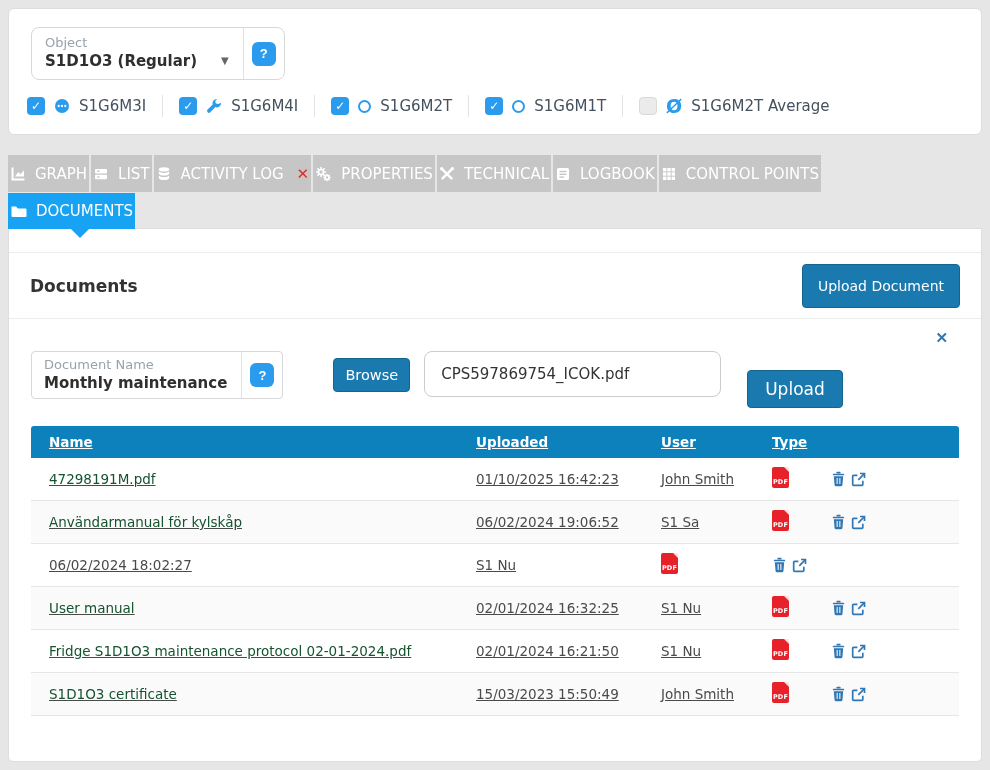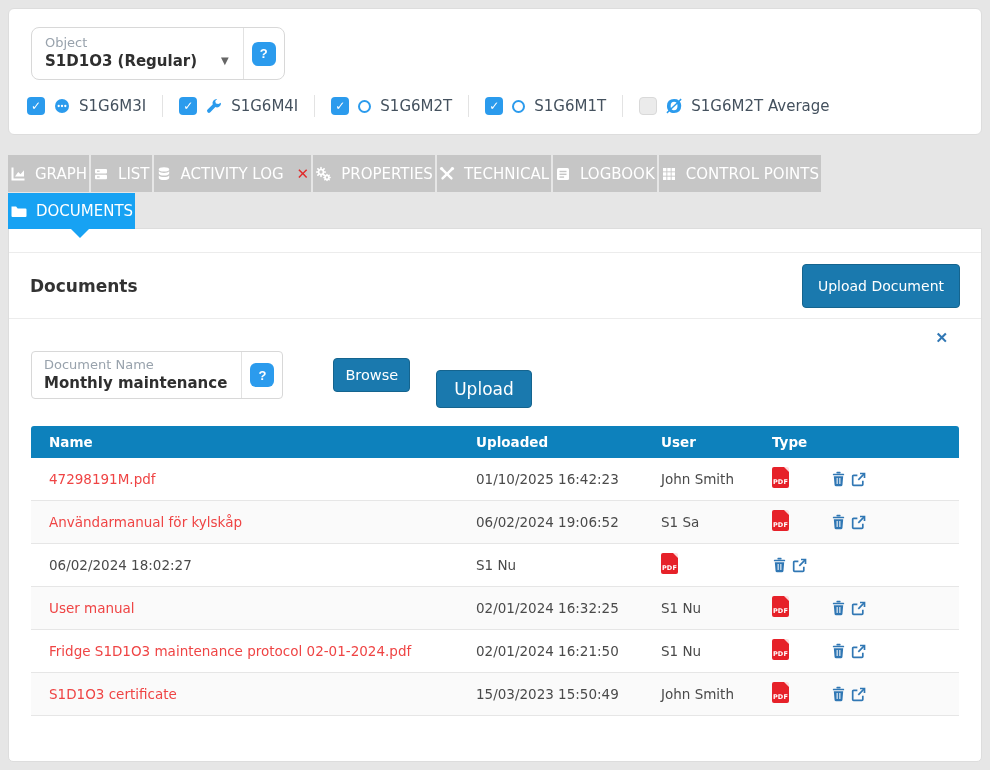--- a/index.html
+++ b/index.html
@@ -78,25 +78,25 @@
   .name-main { display:flex; flex-direction:column; justify-content:center; padding:4px 14px 4px 12px; line-height:1.3; min-width:160px; }
   .browse-btn { margin-left:50px; margin-top:7px; padding:8px 11px; font-size:14.5px; }
   .file-box {
     margin-left:14px; width:297px; height:46px; border:1px solid #ccc; border-radius:8px;
     display:flex; align-items:center; padding-left:16px; font-size:15px; color:#333;
   }
   .upload-btn { margin-left:26px; margin-top:19px; padding:8px 17px; font-size:17px; }
 
   
   .doc-table { margin:14px 22px 0; font-size:13.5px; }
-  .thead, .trow { display:grid; grid-template-columns:427px 185px 111px 59px auto; align-items:center; padding-left:18px; }
+  .thead, .trow { display:grid; grid-template-columns:427px 185px 111px 59px auto; align-items:center; padding-left:18px;text-decoration:underline; }
   .thead { background:#0d81bc; color:#fff; height:32px; font-weight:600; border-radius:3px 3px 0 0; }
   .trow { height:43px; border-bottom:1px solid #e6e6e6; color:#4a4a4a; background:#fff; }
   .trow:nth-child(odd) { background:#fafafa; }
-  .td.name { color:#ef4444; padding-right:10px; }
+  .td.name { color:#14532d; padding-right:10px; }
   .pdf-icon { width:17px; height:21px; background:#e62129; border-radius:2px; position:relative; display:inline-block; cursor:pointer; }
   .pdf-icon .fold { position:absolute; right:0; top:0; width:0; height:0;
     border-left:5px solid transparent; border-top:5px solid #fff;  opacity:.85; }
   .pdf-icon .pdf-txt { position:absolute; left:0; right:0; bottom:3px; text-align:center;
     color:#fff; font-size:6.5px; font-weight:700; letter-spacing:.2px; line-height:1; }
   .actions { display:flex; align-items:center; gap:5px; }
   .icon-btn { background:none; border:none; padding:0; cursor:pointer; display:flex; align-items:center; }
 </style>
 </head>
 <body>
@@ -285,20 +285,21 @@
         <div class="name-main">
           <span class="field-label">Document Name</span>
           <span class="field-value">Monthly maintenance</span>
         </div>
         <div class="v-div"></div>
         <div class="help-cell">
           <button class="help-badge">?</button>
         </div>
       </div>
       <button class="btn browse-btn">Browse</button>
+      <div class="file-box">CPS597869754_ICOK.pdf</div>
       <button class="btn upload-btn">Upload</button>
     </div>
   </div>
 
   <div class="doc-table">
     <div class="thead">
       <span>Name</span>
       <span>Uploaded</span>
       <span>User</span>
       <span>Type</span>

